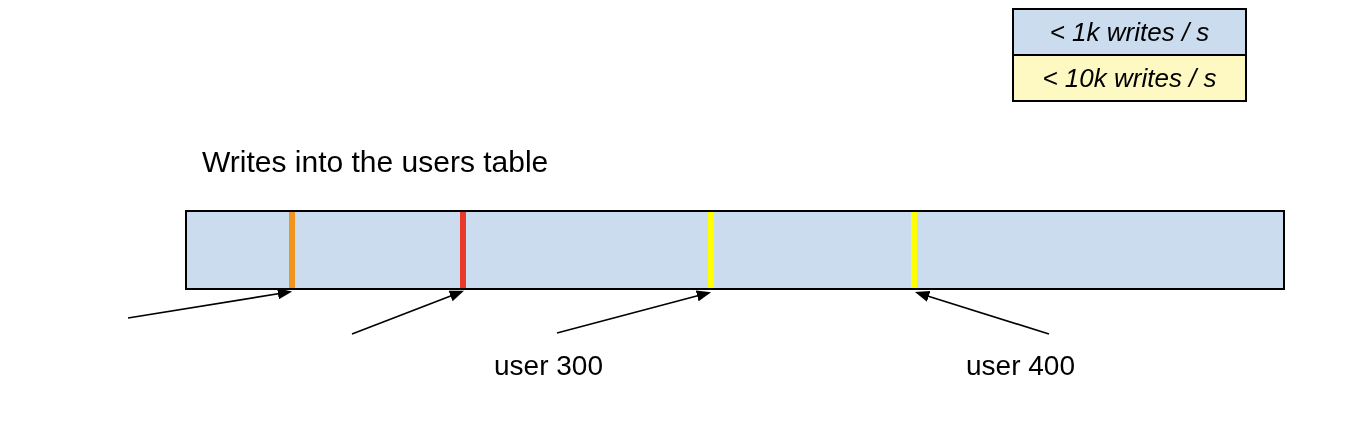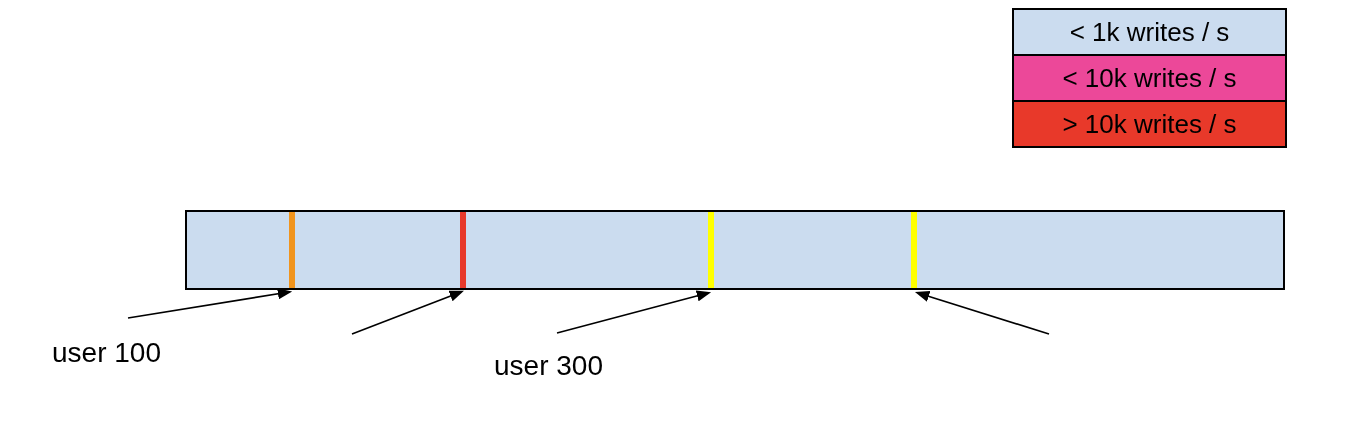--- a/index.html
+++ b/index.html
@@ -36,23 +36,24 @@
     height: 100%;
   }
   .stripe.m0 { left: 102px; }
   .stripe.m1 { left: 273px; }
   .stripe.m2 { left: 521px; }
   .stripe.m3 { left: 724px; }
   .legend {
     position: absolute;
     left: 1012px;
     top: 8px;
-    width: 275px;
+    width: 235px;
     box-sizing: border-box;
     border: 2px solid #000000;
+    font-style: italic;
   }
   .legend-row {
     height: 44px;
     line-height: 44px;
     text-align: center;
     font-size: 26px;
     white-space: nowrap;
     border-top: 2px solid #000000;
   }
   .legend-row:first-child { border-top: none; }
@@ -73,48 +74,46 @@
   .user-label.u0 { left: 52px;  top: 338px; }
   .user-label.u1 { left: 272px; top: 351px; }
   .user-label.u2 { left: 494px; top: 351px; text-align: right; }
   .user-label.u3 { left: 966px; top: 351px; }
 </style>
 </head>
 <body>
 
 <div class="canvas">
 
+  <div class="title">Writes into the users table</div>
 
   <div class="table-bar" style="background-color: rgb(203, 220, 239);">
     <div class="stripe m0" style="background-color: rgb(240, 148, 30);"></div>
     <div class="stripe m1" style="background-color: rgb(232, 57, 42);"></div>
     <div class="stripe m2" style="background-color: rgb(255, 255, 0);"></div>
     <div class="stripe m3" style="background-color: rgb(255, 255, 0);"></div>
   </div>
 
   <div class="legend">
     <div class="legend-row" style="background-color: rgb(203, 220, 239);">
       <span>&lt; 1k writes / s</span>
     </div>
-    <div class="legend-row" style="background-color: #ec4899;">
+    <div class="legend-row" style="background-color: #fef9c3;">
       <span>&lt; 10k writes / s</span>
-    </div>
-    <div class="legend-row" style="background-color: rgb(232, 57, 42);">
-      <span>&gt; 10k writes / s</span>
     </div>
   </div>
 
   <svg class="arrows" viewBox="0 0 1350 422" xmlns="http://www.w3.org/2000/svg">
     <defs>
       <marker id="arrowhead" markerWidth="9" markerHeight="7" refX="7" refY="3.5" orient="auto">
         <path d="M0,0 L9,3.5 L0,7 Z" fill="#000000"></path>
       </marker>
     </defs>
     <line x1="128" y1="318" x2="289" y2="292" stroke="#000000" stroke-width="1.6" marker-end="url(#arrowhead)"></line>
     <line x1="352" y1="334" x2="461" y2="292" stroke="#000000" stroke-width="1.6" marker-end="url(#arrowhead)"></line>
     <line x1="557" y1="333" x2="708" y2="293" stroke="#000000" stroke-width="1.6" marker-end="url(#arrowhead)"></line>
     <line x1="1049" y1="334" x2="918" y2="293" stroke="#000000" stroke-width="1.6" marker-end="url(#arrowhead)"></line>
   </svg>
 
-  <div class="user-label u0">user 100</div>
   <div class="user-label u2">user 300</div>
+  <div class="user-label u3">user 400</div>
 
 </div>
 
 </body></html>

